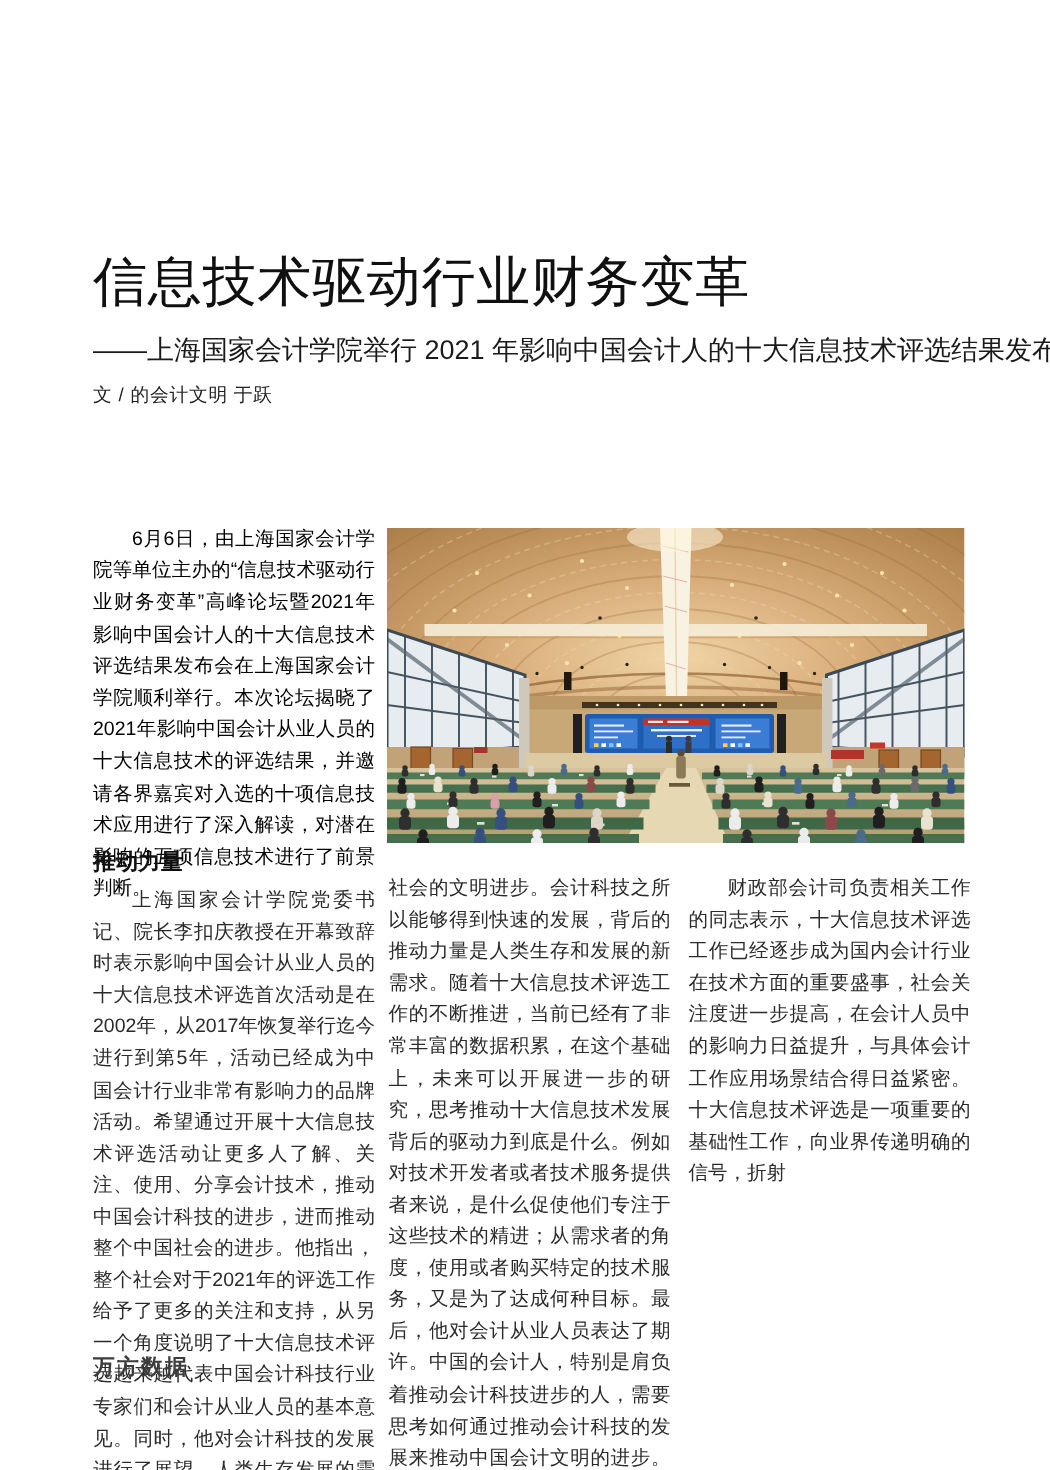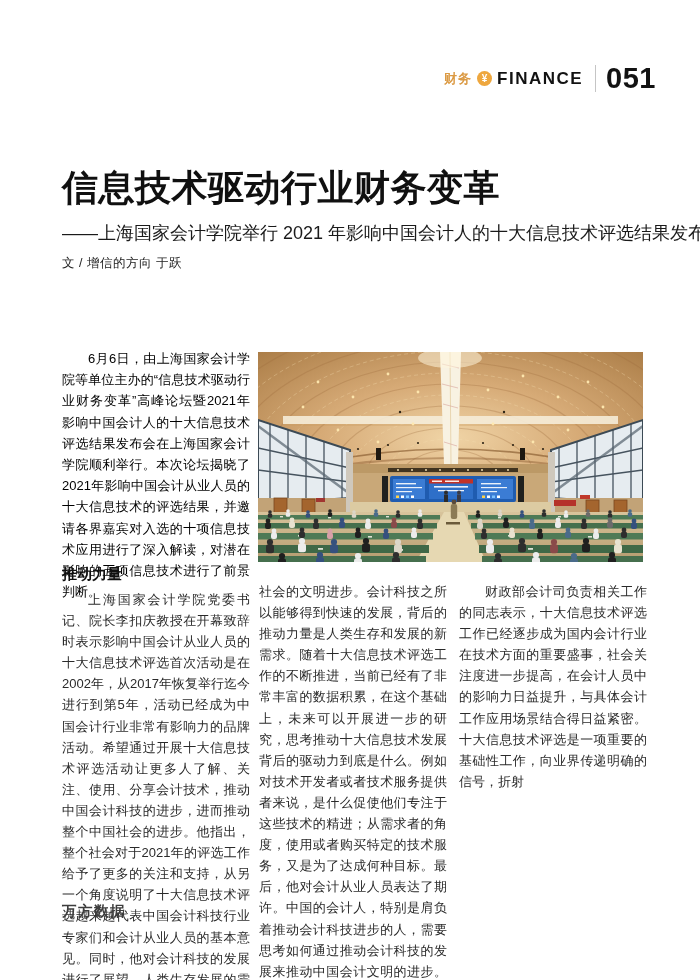--- a/index.html
+++ b/index.html
@@ -10,21 +10,21 @@
   
   .page-header{position:absolute;top:62px;right:44px;display:flex;align-items:center;}
   .cat-cn{color:#DB9A44;font-size:13px;font-weight:600;letter-spacing:1px;}
   .coin{display:inline-block;width:15px;height:15px;border-radius:50%;background:#EEA73E;
         color:#fff;font-size:10px;line-height:15px;text-align:center;font-weight:700;margin:0 5px;}
   .cat-en{font-size:17px;font-weight:800;letter-spacing:1.5px;color:#121212;}
   .vrule{width:1px;height:27px;background:#c5c5c5;margin:0 10px 0 12px;}
   .pagenum{font-size:29px;font-weight:800;color:#121212;letter-spacing:0.5px;}
   
   .article-title{position:absolute;left:62px;top:168px;margin:0;font-size:36px;line-height:40px;
-        font-weight:700;color:#101010;letter-spacing:0.5px;white-space:nowrap;}
+        font-weight:400;color:#101010;letter-spacing:0.5px;white-space:nowrap;}
   .article-subtitle{position:absolute;left:62px;top:222px;margin:0;font-size:18px;line-height:22px;
         font-weight:500;color:#1a1a1a;white-space:nowrap;}
   .byline{position:absolute;left:62px;top:255px;font-size:12.5px;color:#222;letter-spacing:0.5px;}
   
   .intro{position:absolute;left:62px;top:348px;width:188px;margin:0;font-size:13px;line-height:21.2px;
         text-align:justify;text-indent:2em;color:#000000;}
   .section-title{position:absolute;left:62px;top:565px;margin:0;font-size:15px;font-weight:800;color:#101010;}
   .col{position:absolute;width:188px;font-size:13px;line-height:21.1px;text-align:justify;color:#2a2a2a;}
   .col p{margin:0;}
   .col p.indent{text-indent:2em;}
@@ -36,31 +36,24 @@
   .photo svg{display:block;}
   
   .watermark{position:absolute;left:62px;top:902px;font-size:14.5px;font-weight:600;
         color:#3d3d3d;letter-spacing:1.5px;}
 </style>
 </head>
 <body>
 
 <div class="page">
 
-  <div class="page-header">
-    <span class="cat-cn">财务</span>
-    <span class="coin">¥</span>
-    <span class="cat-en">FINANCE</span>
-    <span class="vrule"></span>
-    <span class="pagenum">051</span>
-  </div>
 
   <h1 class="article-title">信息技术驱动行业财务变革</h1>
   <h2 class="article-subtitle">——上海国家会计学院举行 2021 年影响中国会计人的十大信息技术评选结果发布会</h2>
-  <div class="byline">文 / 增信的方向  于跃</div>
+  <div class="byline">文 / 的会计文明  于跃</div>
 
   <p class="intro">6月6日，由上海国家会计学院等单位主办的“信息技术驱动行业财务变革”高峰论坛暨2021年影响中国会计人的十大信息技术评选结果发布会在上海国家会计学院顺利举行。本次论坛揭晓了2021年影响中国会计从业人员的十大信息技术的评选结果，并邀请各界嘉宾对入选的十项信息技术应用进行了深入解读，对潜在影响的五项信息技术进行了前景判断。</p>
 
   <figure class="photo">
     <svg viewBox="0 0 385 210" width="385" height="210" xmlns="http://www.w3.org/2000/svg">
       <defs>
         <radialGradient id="wood" cx="50%" cy="52%" r="75%">
           <stop offset="0%" stop-color="#F0D4A6"></stop>
           <stop offset="45%" stop-color="#D6AA76"></stop>
           <stop offset="100%" stop-color="#A87A44"></stop>

